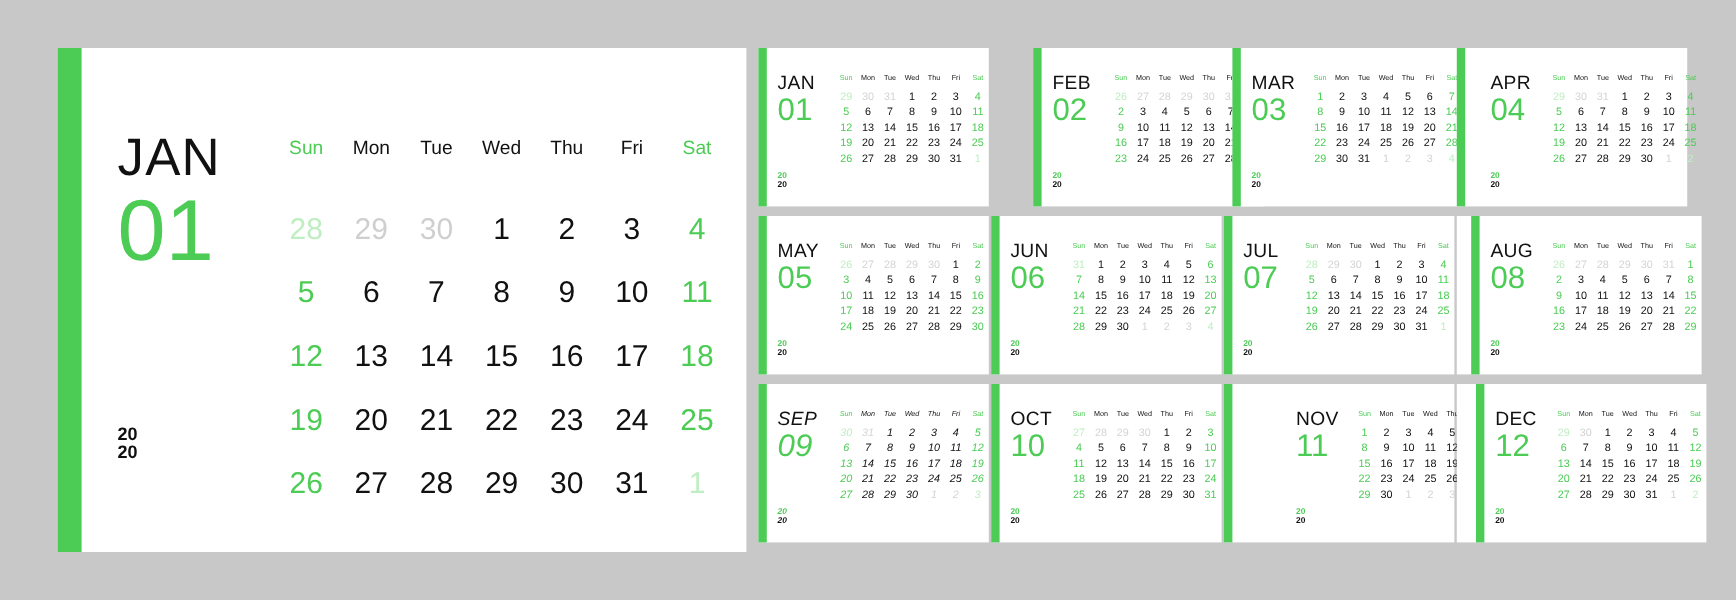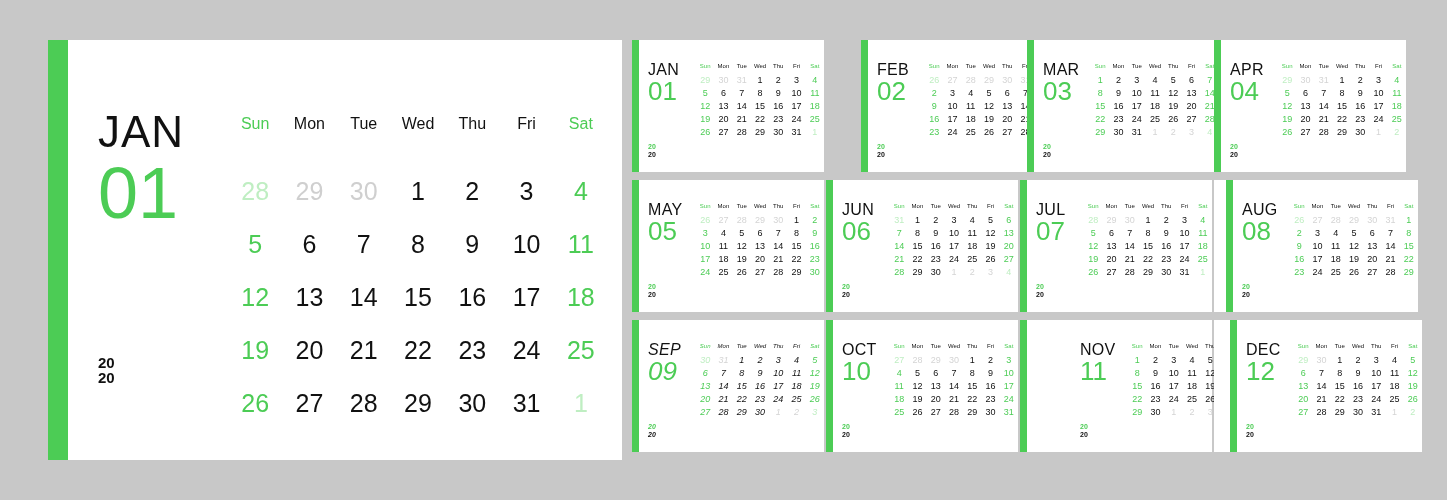--- a/index.html
+++ b/index.html
@@ -399,21 +399,21 @@
             <div class="dc we">29</div>
             <div class="dc">30</div>
             <div class="dc">31</div>
             <div class="dc out wk">1</div>
             <div class="dc out wk">2</div>
             <div class="dc out wk">3</div>
             <div class="dc we out">4</div>
           </div>
         </div>
       </div>
-      <div class="mini" style="left: 1214px; top: 40px;">
+      <div class="mini" style="left: 1214px; top: 40px; gap: 12px;">
         <div class="mini-accent"></div>
         <div class="mini-body">
           <div class="mini-monthblock">
             <div class="mini-month-name">APR</div>
             <div class="mini-month-num">04</div>
           </div>
           <div class="mini-year">
             <span class="y1">20</span>
             <span class="y2">20</span>
           </div>

